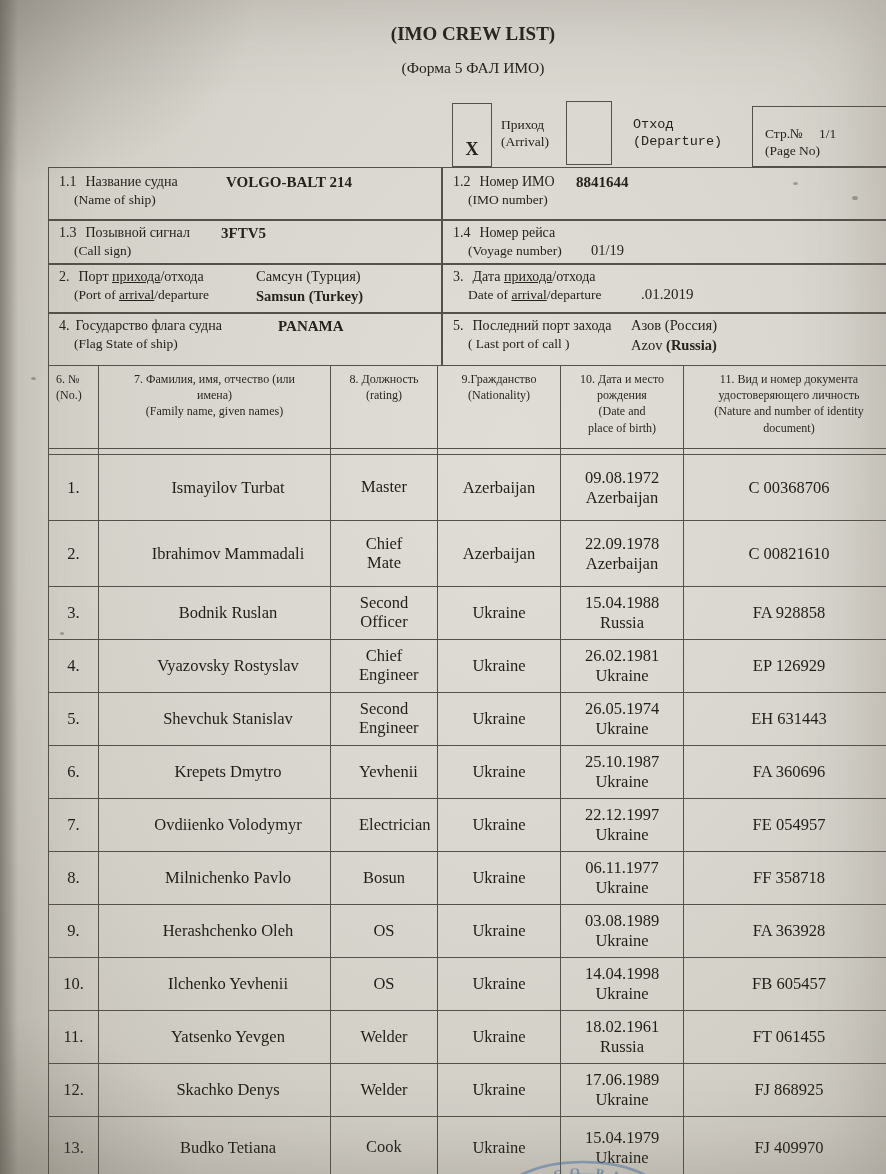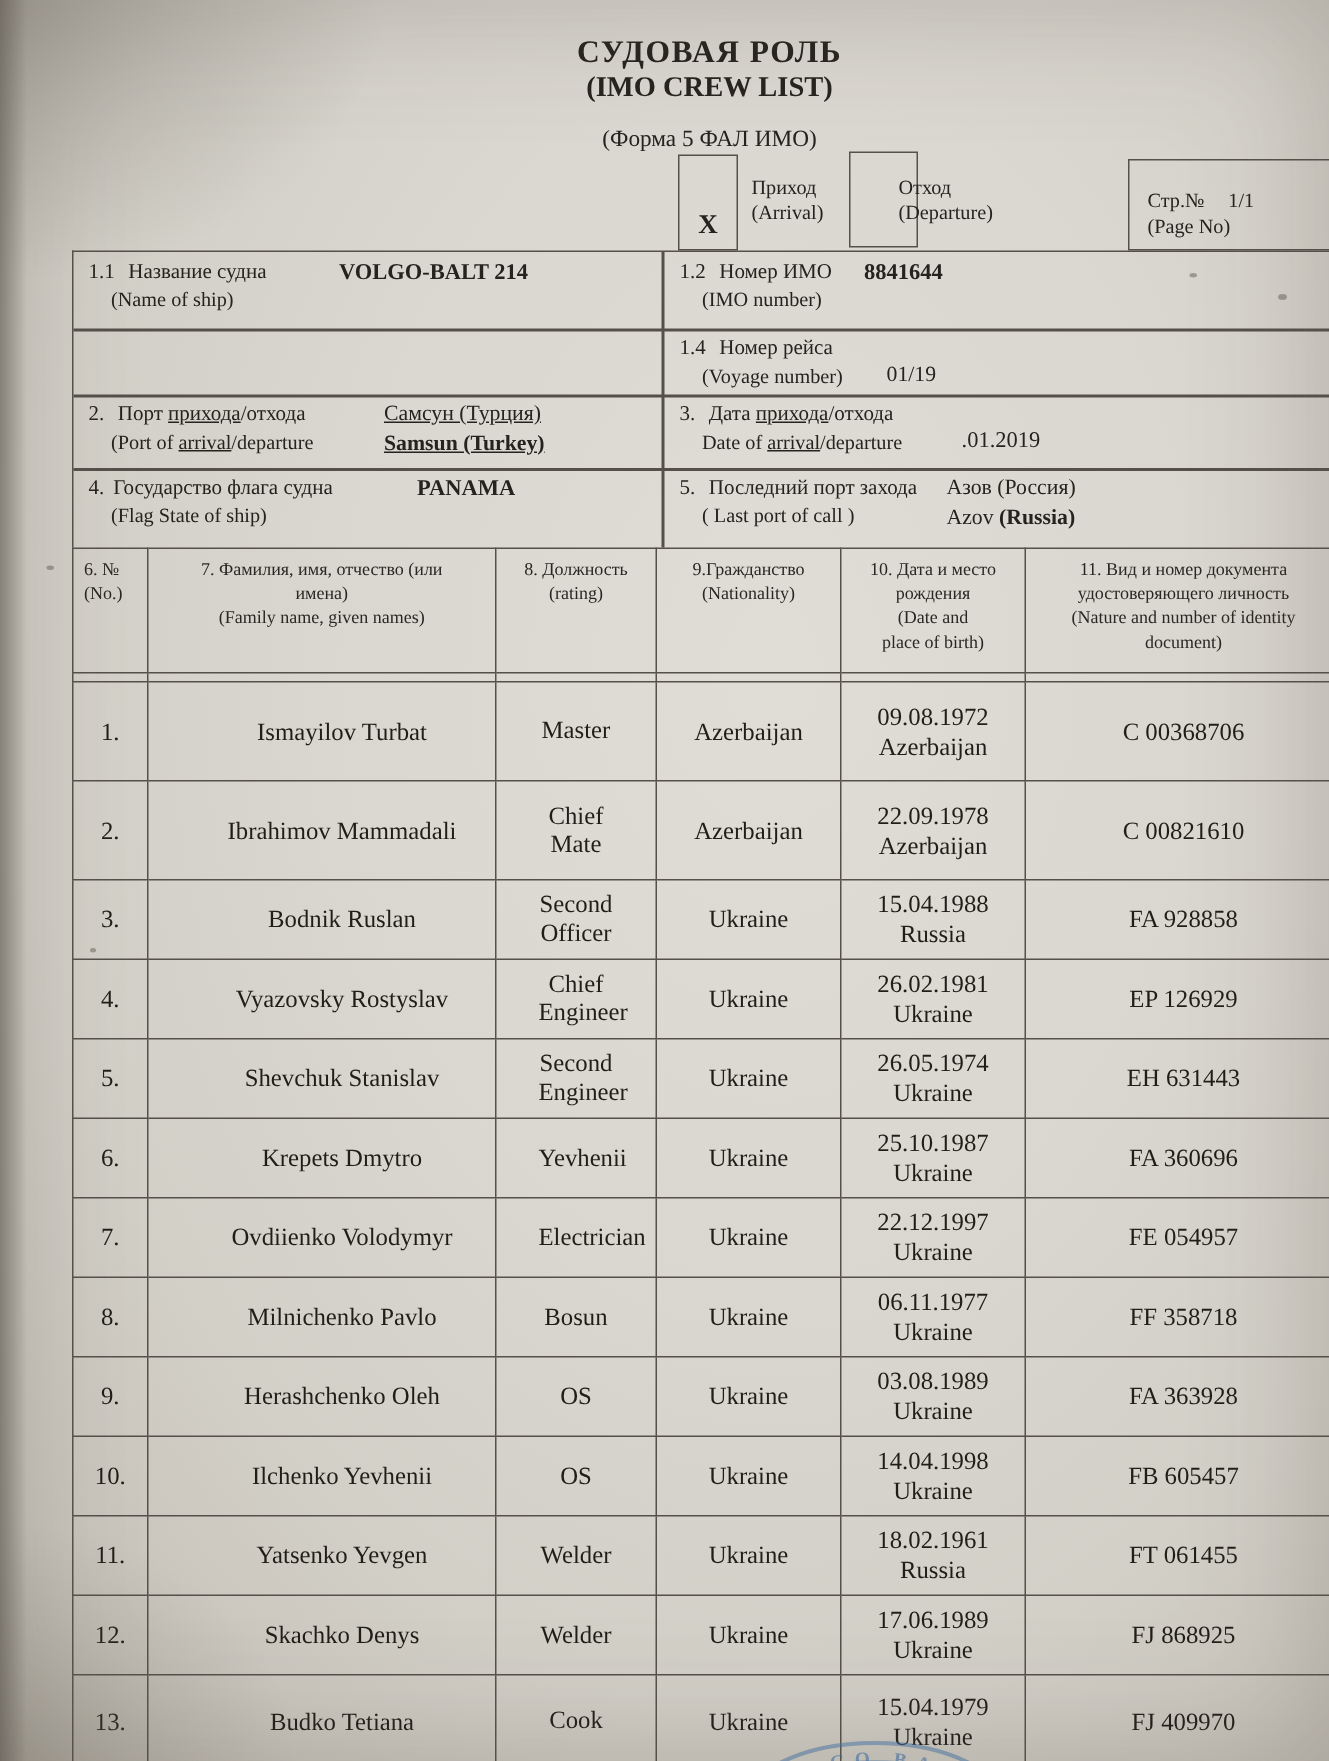--- a/index.html
+++ b/index.html
@@ -66,34 +66,33 @@
 
   
   .stamp { position:absolute; left:488px; top:1142px; width:190px; height:70px; z-index:3; }
 </style>
 </head>
 <body>
 
 <div class="paper">
 
   <div class="title">
-    <div class="t1">СУДОВАЯ РОЛЬ</div>
     <div class="t2">(IMO CREW LIST)</div>
     <div class="t3">(Форма 5 ФАЛ ИМО)</div>
   </div>
 
   <div class="cbox" style="left:452px;top:103px;width:38px;height:62px;">
     <span class="mark">X</span>
   </div>
   <div class="clabel" style="left:501px;top:117px;">
     <div>Приход</div>
     <div>(Arrival)</div>
   </div>
   <div class="cbox" style="left:566px;top:101px;width:44px;height:62px;"></div>
-  <div class="clabel" style="left:599px;top:117px;">
+  <div class="clabel" style="left:633px;top:117px;font-family:Liberation Mono, monospace;">
     <div>Отход</div>
     <div>(Departure)</div>
   </div>
   <div class="pagebox">
     <div><span>Стр.№</span><span class="pb-val">1/1</span></div>
     <div>(Page No)</div>
   </div>
 
   <div class="shipgrid">
     <div class="vdiv"></div>
@@ -106,31 +105,36 @@
       <div class="f-l2">(Name of ship)</div>
       <div class="f-val" style="left:177px;top:6px;">VOLGO-BALT 214</div>
     </div>
 
     <div class="field" style="left:392px;top:0;width:458px;height:51px;padding-left:12px;">
       <div class="f-l1"><span class="f-num">1.2</span><span>Номер ИМО</span></div>
       <div class="f-l2">(IMO number)</div>
       <div class="f-val" style="left:135px;top:6px;">8841644</div>
     </div>
 
+    <div class="field" style="left:0;top:51px;width:392px;height:44px;">
+      <div class="f-l1"><span class="f-num">1.3</span><span>Позывной сигнал</span></div>
+      <div class="f-l2">(Call sign)</div>
+      <div class="f-val" style="left:172px;top:6px;">3FTV5</div>
+    </div>
 
     <div class="field" style="left:392px;top:51px;width:458px;height:44px;padding-left:12px;">
       <div class="f-l1"><span class="f-num">1.4</span><span>Номер рейса</span></div>
       <div class="f-l2">(Voyage number)</div>
       <div class="f-val plain" style="left:150px;top:23px;font-size:14.5px;">01/19</div>
     </div>
 
     <div class="field" style="left:0;top:95px;width:392px;height:49px;">
       <div class="f-l1"><span class="f-num">2.</span><span><span>Порт </span><span class="u">прихода</span><span>/отхода</span></span></div>
       <div class="f-l2"><span>(Port of </span><span class="u">arrival</span><span>/departure</span></div>
-      <div class="f-val2" style="left:207px;top:4px;text-decoration:underline;">
+      <div class="f-val2" style="left:207px;top:4px;">
         <div>Самсун (Турция)</div>
         <div class="bold">Samsun (Turkey)</div>
       </div>
     </div>
 
     <div class="field" style="left:392px;top:95px;width:458px;height:49px;padding-left:12px;">
       <div class="f-l1"><span class="f-num">3.</span><span><span>Дата </span><span class="u">прихода</span><span>/отхода</span></span></div>
       <div class="f-l2"><span>Date of </span><span class="u">arrival</span><span>/departure</span></div>
       <div class="f-val plain" style="left:200px;top:23px;">.01.2019</div>
     </div>

